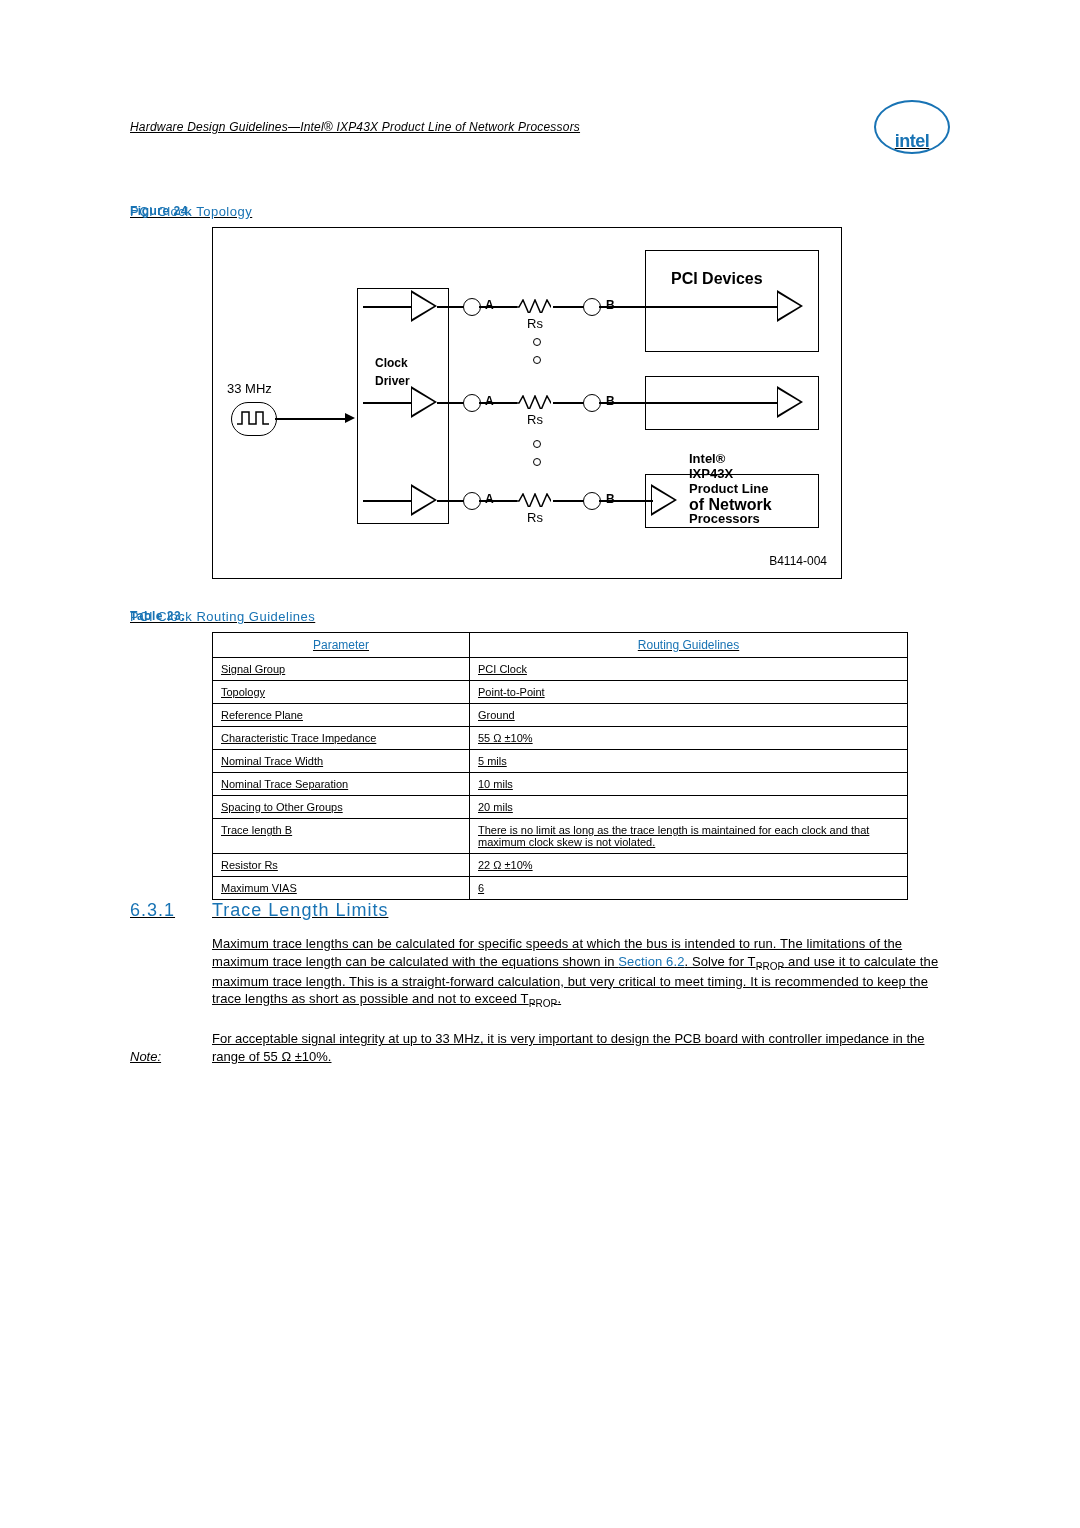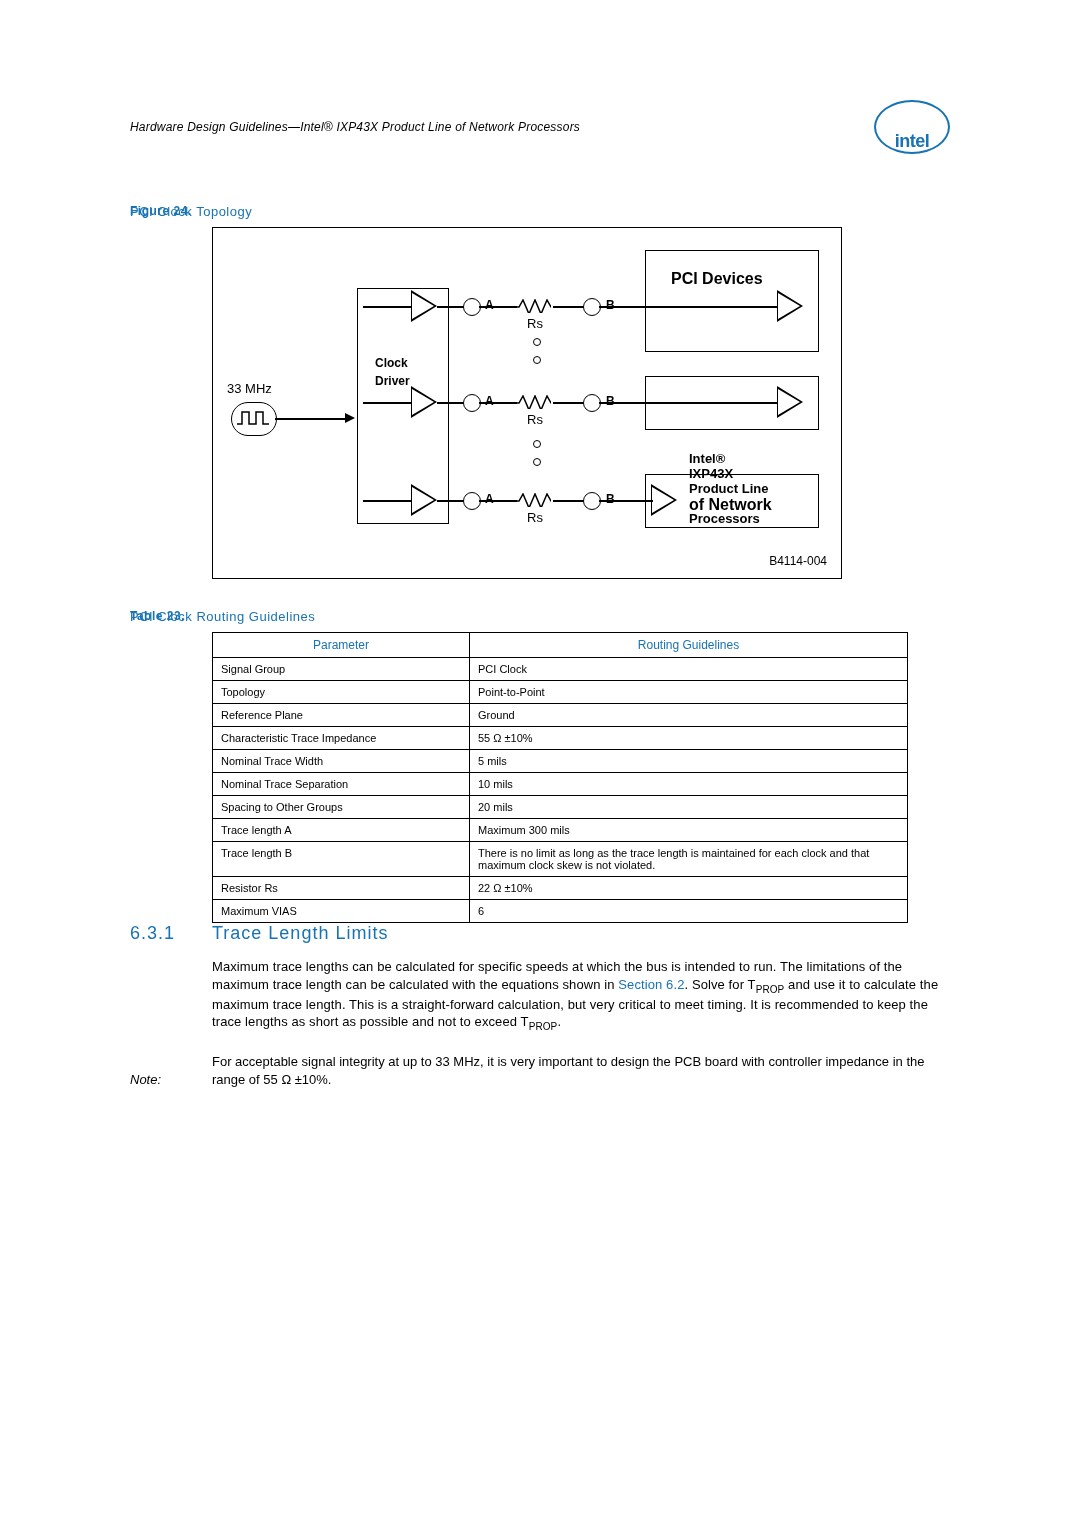--- a/index.html
+++ b/index.html
@@ -9,20 +9,21 @@
     font-family: Verdana, Arial, sans-serif;
     color: #000;
     width: 1080px;
   }
   .page {
     box-sizing: border-box;
     width: 1080px;
     height: 1528px;
     padding: 100px 130px 32px 130px;
     position: relative;
+    text-decoration: underline;
   }
   .header-row {
     display: flex;
     justify-content: space-between;
     align-items: center;
     margin-bottom: 50px;
   }
   .header-text {
     font-style: italic;
     font-size: 12px;
@@ -336,24 +337,20 @@
         </tr>
       <tr>
           <td>Nominal Trace Separation</td>
           <td>10 mils</td>
         </tr>
       <tr>
           <td>Spacing to Other Groups</td>
           <td>20 mils</td>
         </tr>
       <tr>
-          <td>Trace length A</td>
-          <td>Maximum 300 mils</td>
-        </tr>
-      <tr>
           <td>Trace length B</td>
           <td>There is no limit as long as the trace length is maintained for each clock and that maximum clock skew is not violated.</td>
         </tr>
       <tr>
           <td>Resistor Rs</td>
           <td>22 Ω ±10%</td>
         </tr>
       <tr>
           <td>Maximum VIAS</td>
           <td>6</td>

